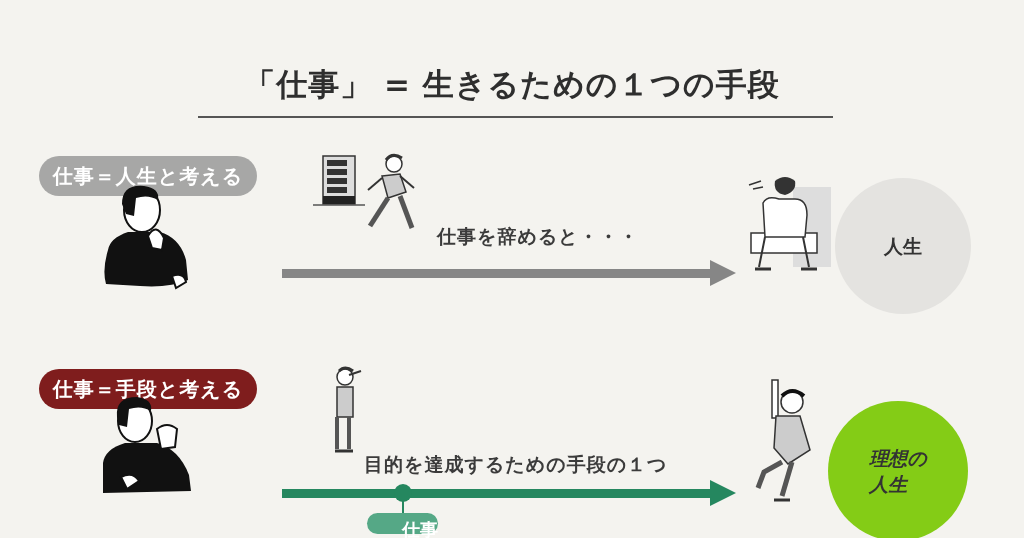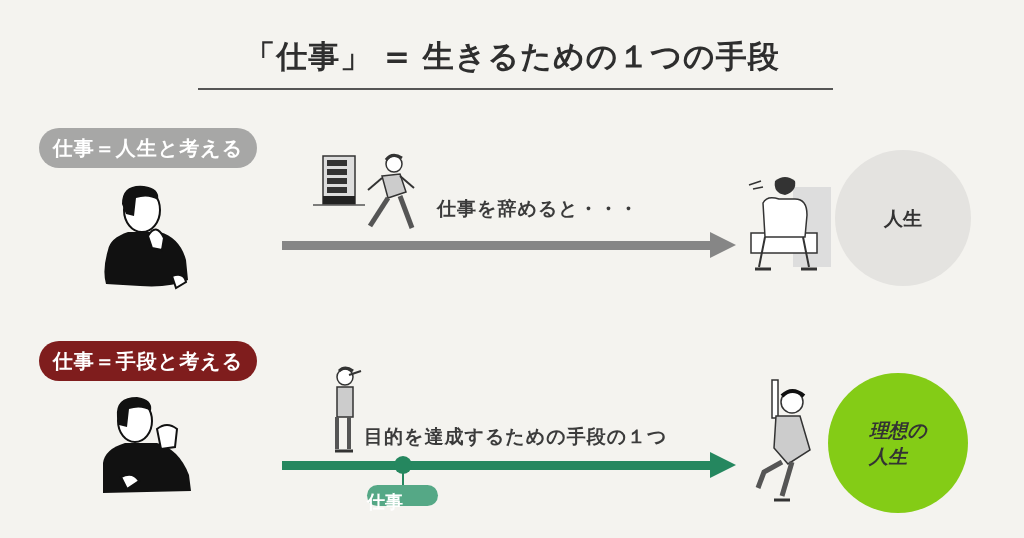--- a/index.html
+++ b/index.html
@@ -3,21 +3,21 @@
 <meta charset="utf-8">
 <style>
   html, body { margin: 0; padding: 0; }
   body {
     width: 1024px; height: 538px; overflow: hidden;
     background: #f4f3ef;
     font-family: "DejaVu Sans", "Liberation Sans", sans-serif;
     position: relative;
     color: #333;
   }
-  .abs { position: absolute; }
+  .abs { position: absolute; margin-top: 28px; }
   .title {
     left: 0; width: 1024px; top: 36px; text-align: center;
     font-size: 31px; font-weight: bold; color: #2e2e2e; letter-spacing: 1px;
   }
   .title-rule {
     left: 198px; top: 88px; width: 635px; height: 2px; background: #555;
   }
   .pill {
     height: 40px; border-radius: 20px; color: #fff;
     font-size: 20px; font-weight: bold; line-height: 40px; text-align: center;
@@ -32,21 +32,21 @@
   .head-gray { left: 710px; top: 232px; border-left: 26px solid #868686; }
   .head-green { left: 710px; top: 452px; border-left: 26px solid #25875f; }
   .caption { font-size: 19px; font-weight: bold; color: #3b3b3b; letter-spacing: 1px; }
   .cap-top { left: 437px; top: 196px; }
   .cap-bottom { left: 364px; top: 424px; }
   .dot { left: 394px; top: 456px; width: 18px; height: 18px; border-radius: 50%; background: #25875f; }
   .stem { left: 402px; top: 470px; width: 2px; height: 16px; background: #25875f; }
   .tag {
     left: 367px; top: 485px; width: 71px; height: 21px; border-radius: 17px;
     background: #55a886; color: #fff; font-size: 18px; font-weight: bold;
-    line-height: 34px; text-align: left;
+    line-height: 34px; text-align: right;
   }
   .circle {
     border-radius: 50%; display: flex; align-items: center; justify-content: center;
     text-align: left; font-size: 19px; font-weight: bold; color: #333; line-height: 26px;
   }
   .circle-gray { left: 835px; top: 150px; width: 136px; height: 136px; background: #e4e3e0; }
   .circle-green { left: 828px; top: 373px; width: 140px; height: 140px; background: #84cc16; font-style: italic; }
   .circle span { display: block; }
   svg { position: absolute; overflow: visible; }
 </style>

